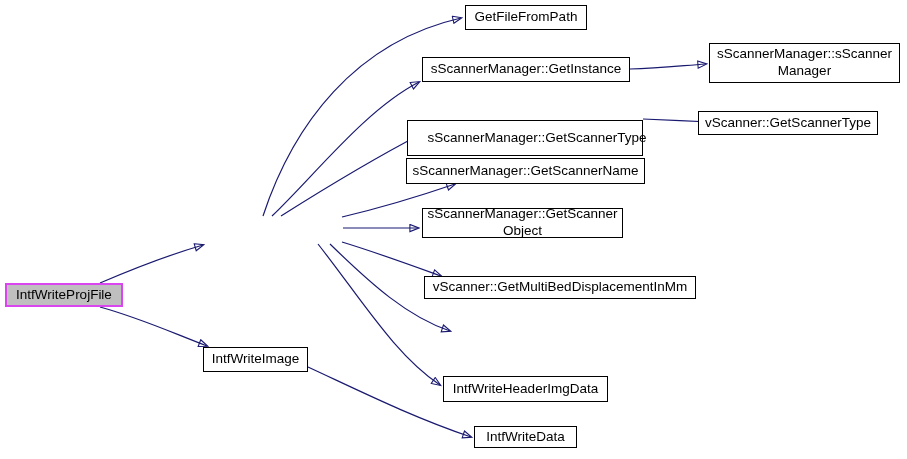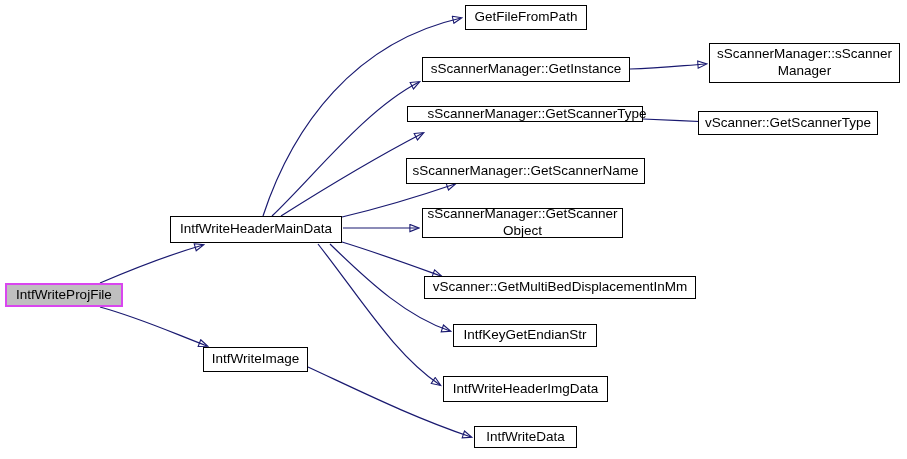--- a/index.html
+++ b/index.html
@@ -56,56 +56,50 @@
     <path marker-end="url(#arrow)" d="M 318,244 C 362,300 395,355 440,385"></path>
     <path marker-end="url(#arrow)" d="M 308,367 C 362,392 412,417 471,437"></path>
     <path marker-end="url(#arrow)" d="M 630,69 C 658,68 678,66 706,64"></path>
     <path marker-end="url(#arrow)" d="M 643,119 C 670,120 685,121 710,122"></path>
   </svg>
 
   <div class="node root" style="left:5px;top:283px;width:118px;height:24px;">
     <div>IntfWriteProjFile</div>
   </div>
 
-  <div class="node" style="left:170px;top:216px;width:172px;height:27px;">
-    <div>IntfWriteHeaderMainData</div>
-  </div>
 
   <div class="node" style="left:203px;top:347px;width:105px;height:25px;">
     <div>IntfWriteImage</div>
   </div>
 
   <div class="node" style="left:465px;top:5px;width:122px;height:25px;">
     <div>GetFileFromPath</div>
   </div>
 
   <div class="node" style="left:422px;top:57px;width:208px;height:25px;">
     <div>sScannerManager::GetInstance</div>
   </div>
 
-  <div class="node" style="left:407px;top:106px;width:236px;height:16px;padding-left:24px;">
+  <div class="node" style="left:407px;top:120px;width:236px;height:36px;padding-left:24px;">
     <div>sScannerManager::GetScannerType</div>
   </div>
 
   <div class="node" style="left:406px;top:158px;width:239px;height:26px;">
     <div>sScannerManager::GetScannerName</div>
   </div>
 
   <div class="node" style="left:422px;top:208px;width:201px;height:30px;">
     <div>sScannerManager::GetScanner</div>
     <div>Object</div>
   </div>
 
   <div class="node" style="left:390px;top:276px;width:272px;height:23px;margin-left:34px;">
     <div>vScanner::GetMultiBedDisplacementInMm</div>
   </div>
 
-  <div class="node" style="left:453px;top:324px;width:144px;height:23px;">
-    <div>IntfKeyGetEndianStr</div>
-  </div>
 
   <div class="node" style="left:443px;top:376px;width:165px;height:26px;">
     <div>IntfWriteHeaderImgData</div>
   </div>
 
   <div class="node" style="left:474px;top:426px;width:103px;height:22px;">
     <div>IntfWriteData</div>
   </div>
 
   <div class="node" style="left:709px;top:43px;width:191px;height:40px;">

